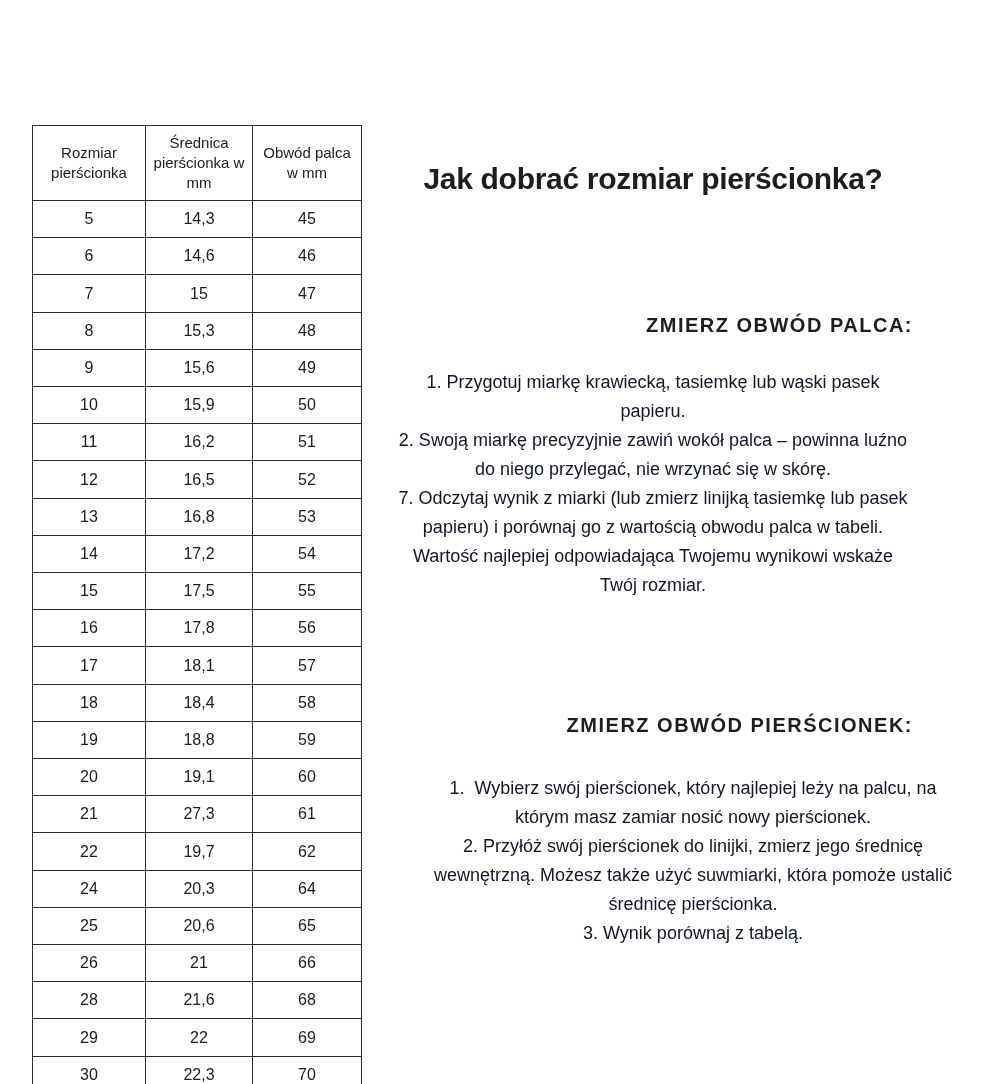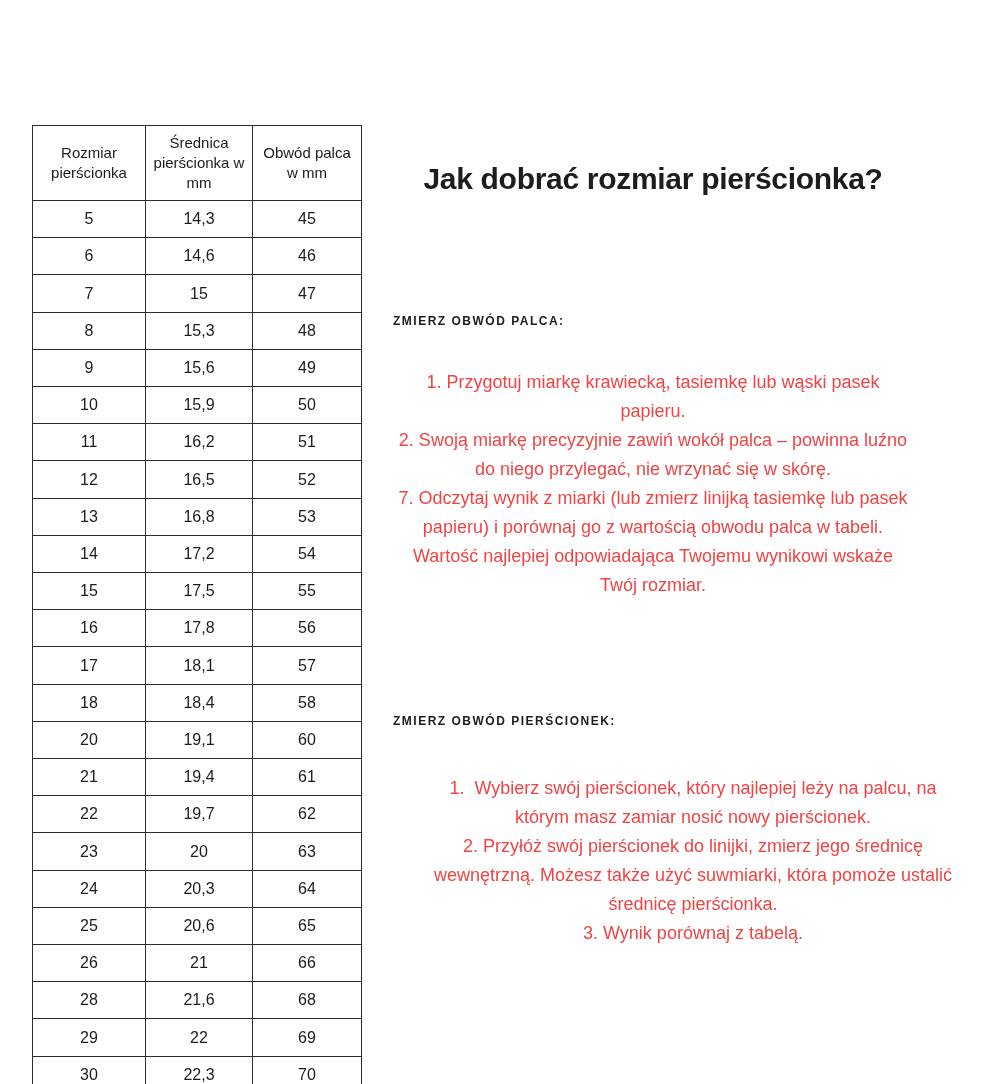--- a/index.html
+++ b/index.html
@@ -63,41 +63,41 @@
     letter-spacing: -0.3px;
     text-align: center;
     color: #1d1d1d;
     white-space: nowrap;
   }
   .section-heading {
     position: absolute;
     left: 0;
     width: 100%;
     margin: 0;
-    font-size: 12px;
+    font-size: 20px;
     font-weight: 700;
     letter-spacing: 1.5px;
-    text-align: left;
+    text-align: right;
     color: #1d1d1d;
   }
   .heading-1 { top: 314px; }
   .heading-2 { top: 714px; }
   .instruction-list {
     position: absolute;
     left: 0;
     width: 100%;
     text-align: center;
   }
   .list-1 { top: 368px; }
   .list-2 { top: 774px; margin-left: 40px; }
   .instruction-item {
     margin: 0;
     font-size: 18px;
     line-height: 29px;
-    color: #ef4444;
+    color: #0f172a;
   }
 </style>
 </head>
 <body>
 
 <table class="size-table">
   <colgroup>
     <col style="width:113px">
     <col style="width:107px">
     <col style="width:109px">
@@ -174,38 +174,38 @@
         <td>17</td>
         <td>18,1</td>
         <td>57</td>
       </tr>
       <tr>
         <td>18</td>
         <td>18,4</td>
         <td>58</td>
       </tr>
       <tr>
+        <td>19</td>
+        <td>18,8</td>
+        <td>59</td>
+      </tr>
+      <tr>
         <td>20</td>
         <td>19,1</td>
         <td>60</td>
       </tr>
       <tr>
         <td>21</td>
-        <td>19,4</td>
+        <td>27,3</td>
         <td>61</td>
       </tr>
       <tr>
         <td>22</td>
         <td>19,7</td>
         <td>62</td>
-      </tr>
-      <tr>
-        <td>23</td>
-        <td>20</td>
-        <td>63</td>
       </tr>
       <tr>
         <td>24</td>
         <td>20,3</td>
         <td>64</td>
       </tr>
       <tr>
         <td>25</td>
         <td>20,6</td>
         <td>65</td>

